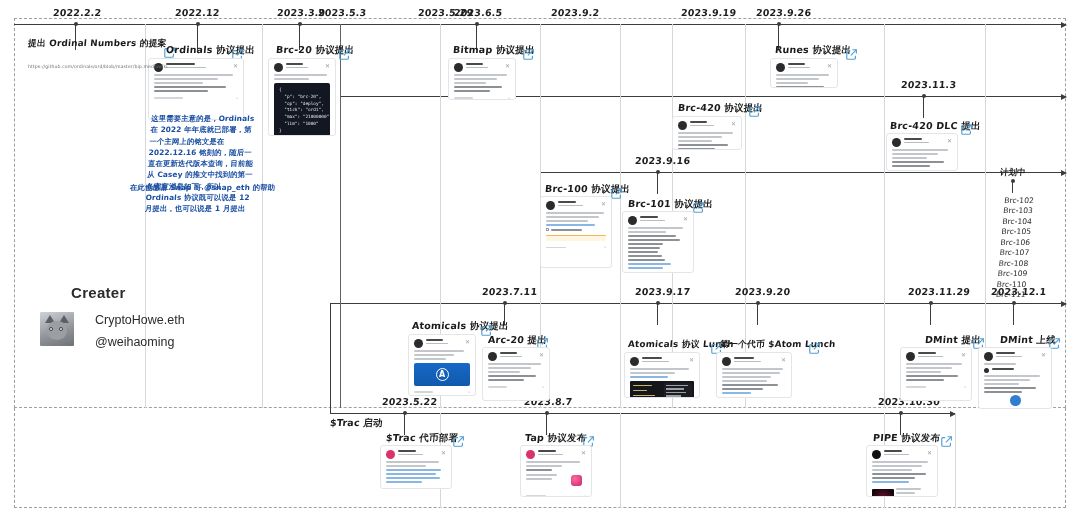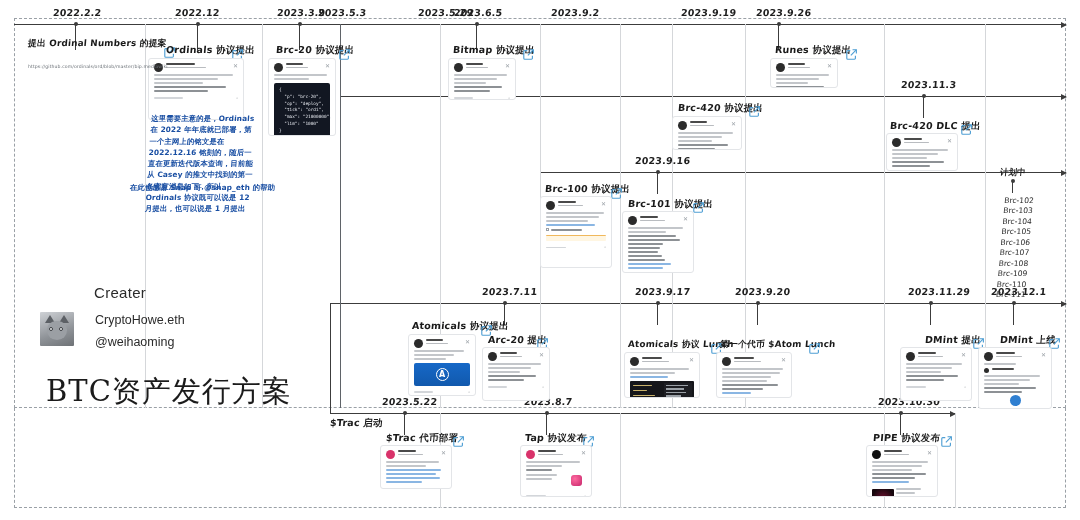--- a/index.html
+++ b/index.html
@@ -851,31 +851,30 @@
             <div class="body-line" style="width:62%"></div>
           </div>
         </div>
       </div>
     </div>
 
   <div class="url" style="left:28px;top:64px;">https://github.com/ordinals/ord/blob/master/bip.mediawiki</div>
   <div class="note" style="left:148px;top:113px;">这里需要主意的是，Ordinals 在 2022 年年底就已部署，第一个主网上的铭文是在 2022.12.16 铭刻的，随后一直在更新迭代版本查询，目前能从 Casey 的推文中找到的第一条官宣消息如下，所以 Ordinals 协议既可以说是 12 月提出，也可以说是 1 月提出</div>
   <div class="note one" style="left:130px;top:182px;">在此也感谢 Snap 哥 @snap_eth 的帮助</div>
 
-  <div class="creator-label" style="left:94px;top:284px;">Creater</div>
+  <div class="creator-label" style="left:71px;top:284px;font-weight:bold;">Creater</div>
   <div class="creator-avatar" style="left:40px;top:312px;">
     <div class="ear l"></div>
       <div class="ear r"></div>
     <div class="face"></div>
     <div class="eye l"></div>
       <div class="eye r"></div>
   </div>
   <div class="creator-name" style="left:95px;top:313px;">CryptoHowe.eth</div>
   <div class="creator-handle" style="left:95px;top:335px;">@weihaoming</div>
-  <div class="main-title" style="left:46px;top:372px;">BTC资产发行方案</div>
 
   <div class="plan-label" style="left:1000px;top:167px;">计划中</div>
   <div class="tick" style="left:1012px;top:181px;height:12px;"></div>
   <div class="plan-list" id="plan-list" style="left:1000px;top:196px;">
       <div>Brc-102</div>
       <div>Brc-103</div>
       <div>Brc-104</div>
       <div>Brc-105</div>
       <div>Brc-106</div>
       <div>Brc-107</div>

